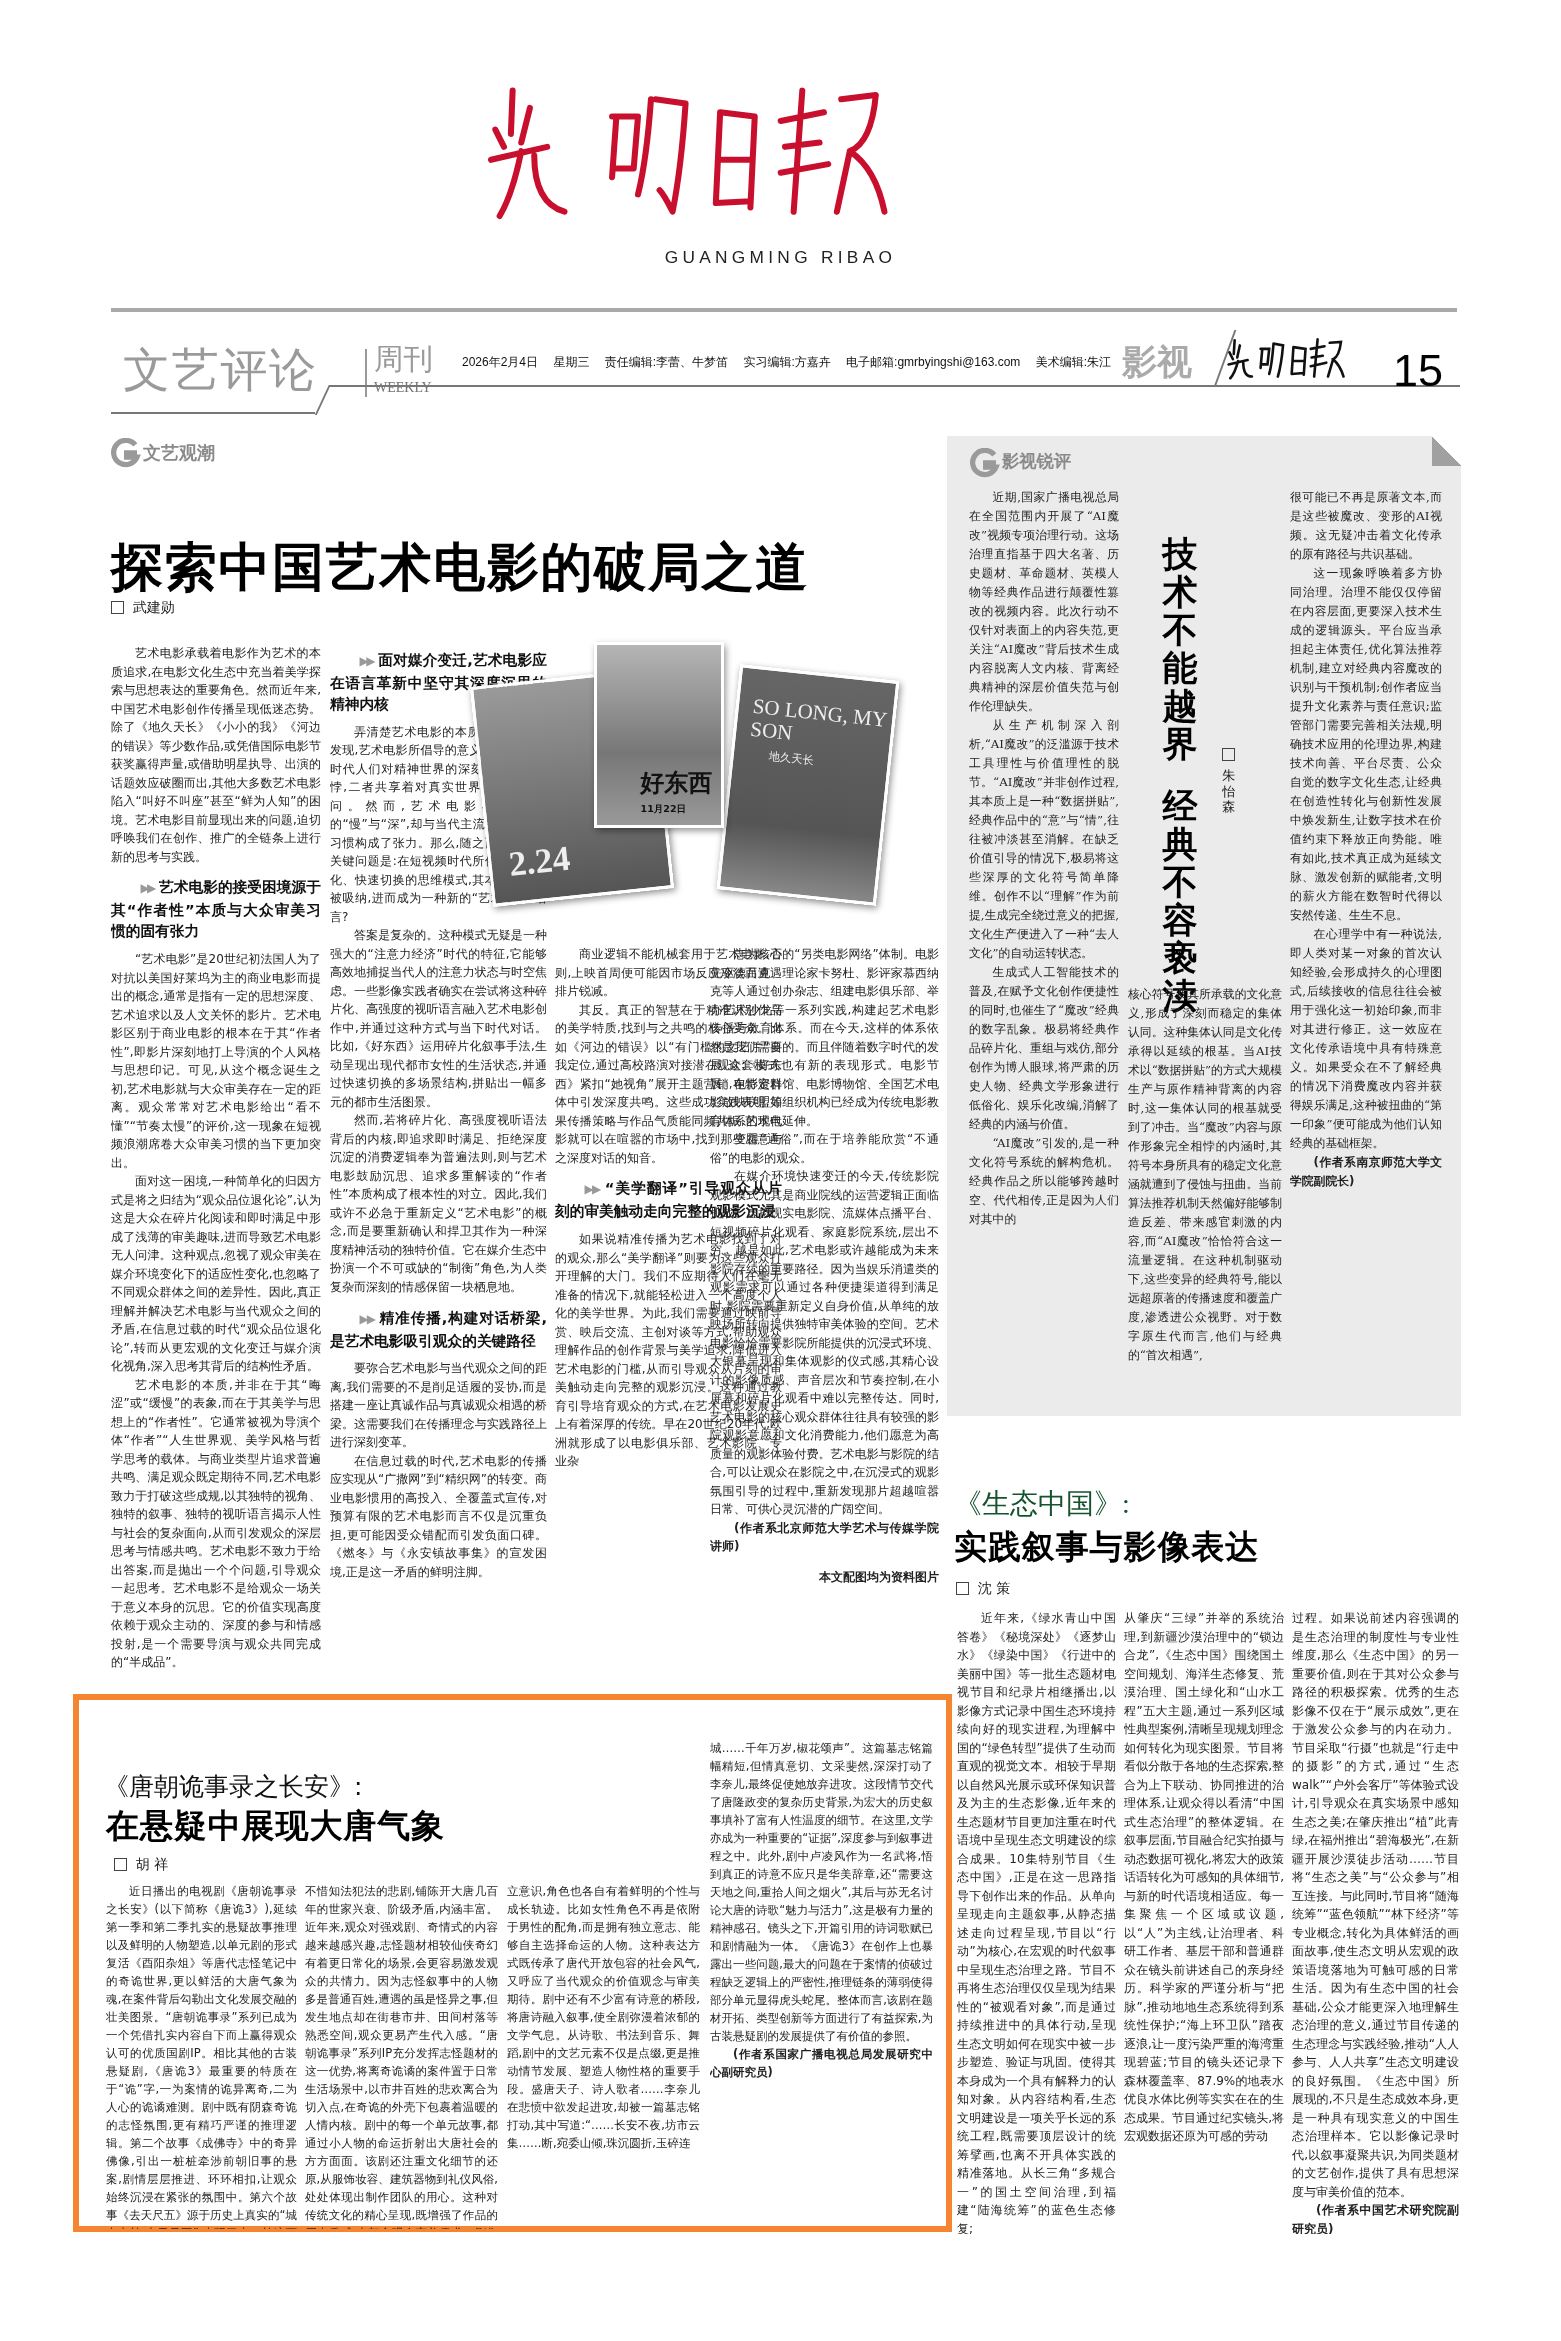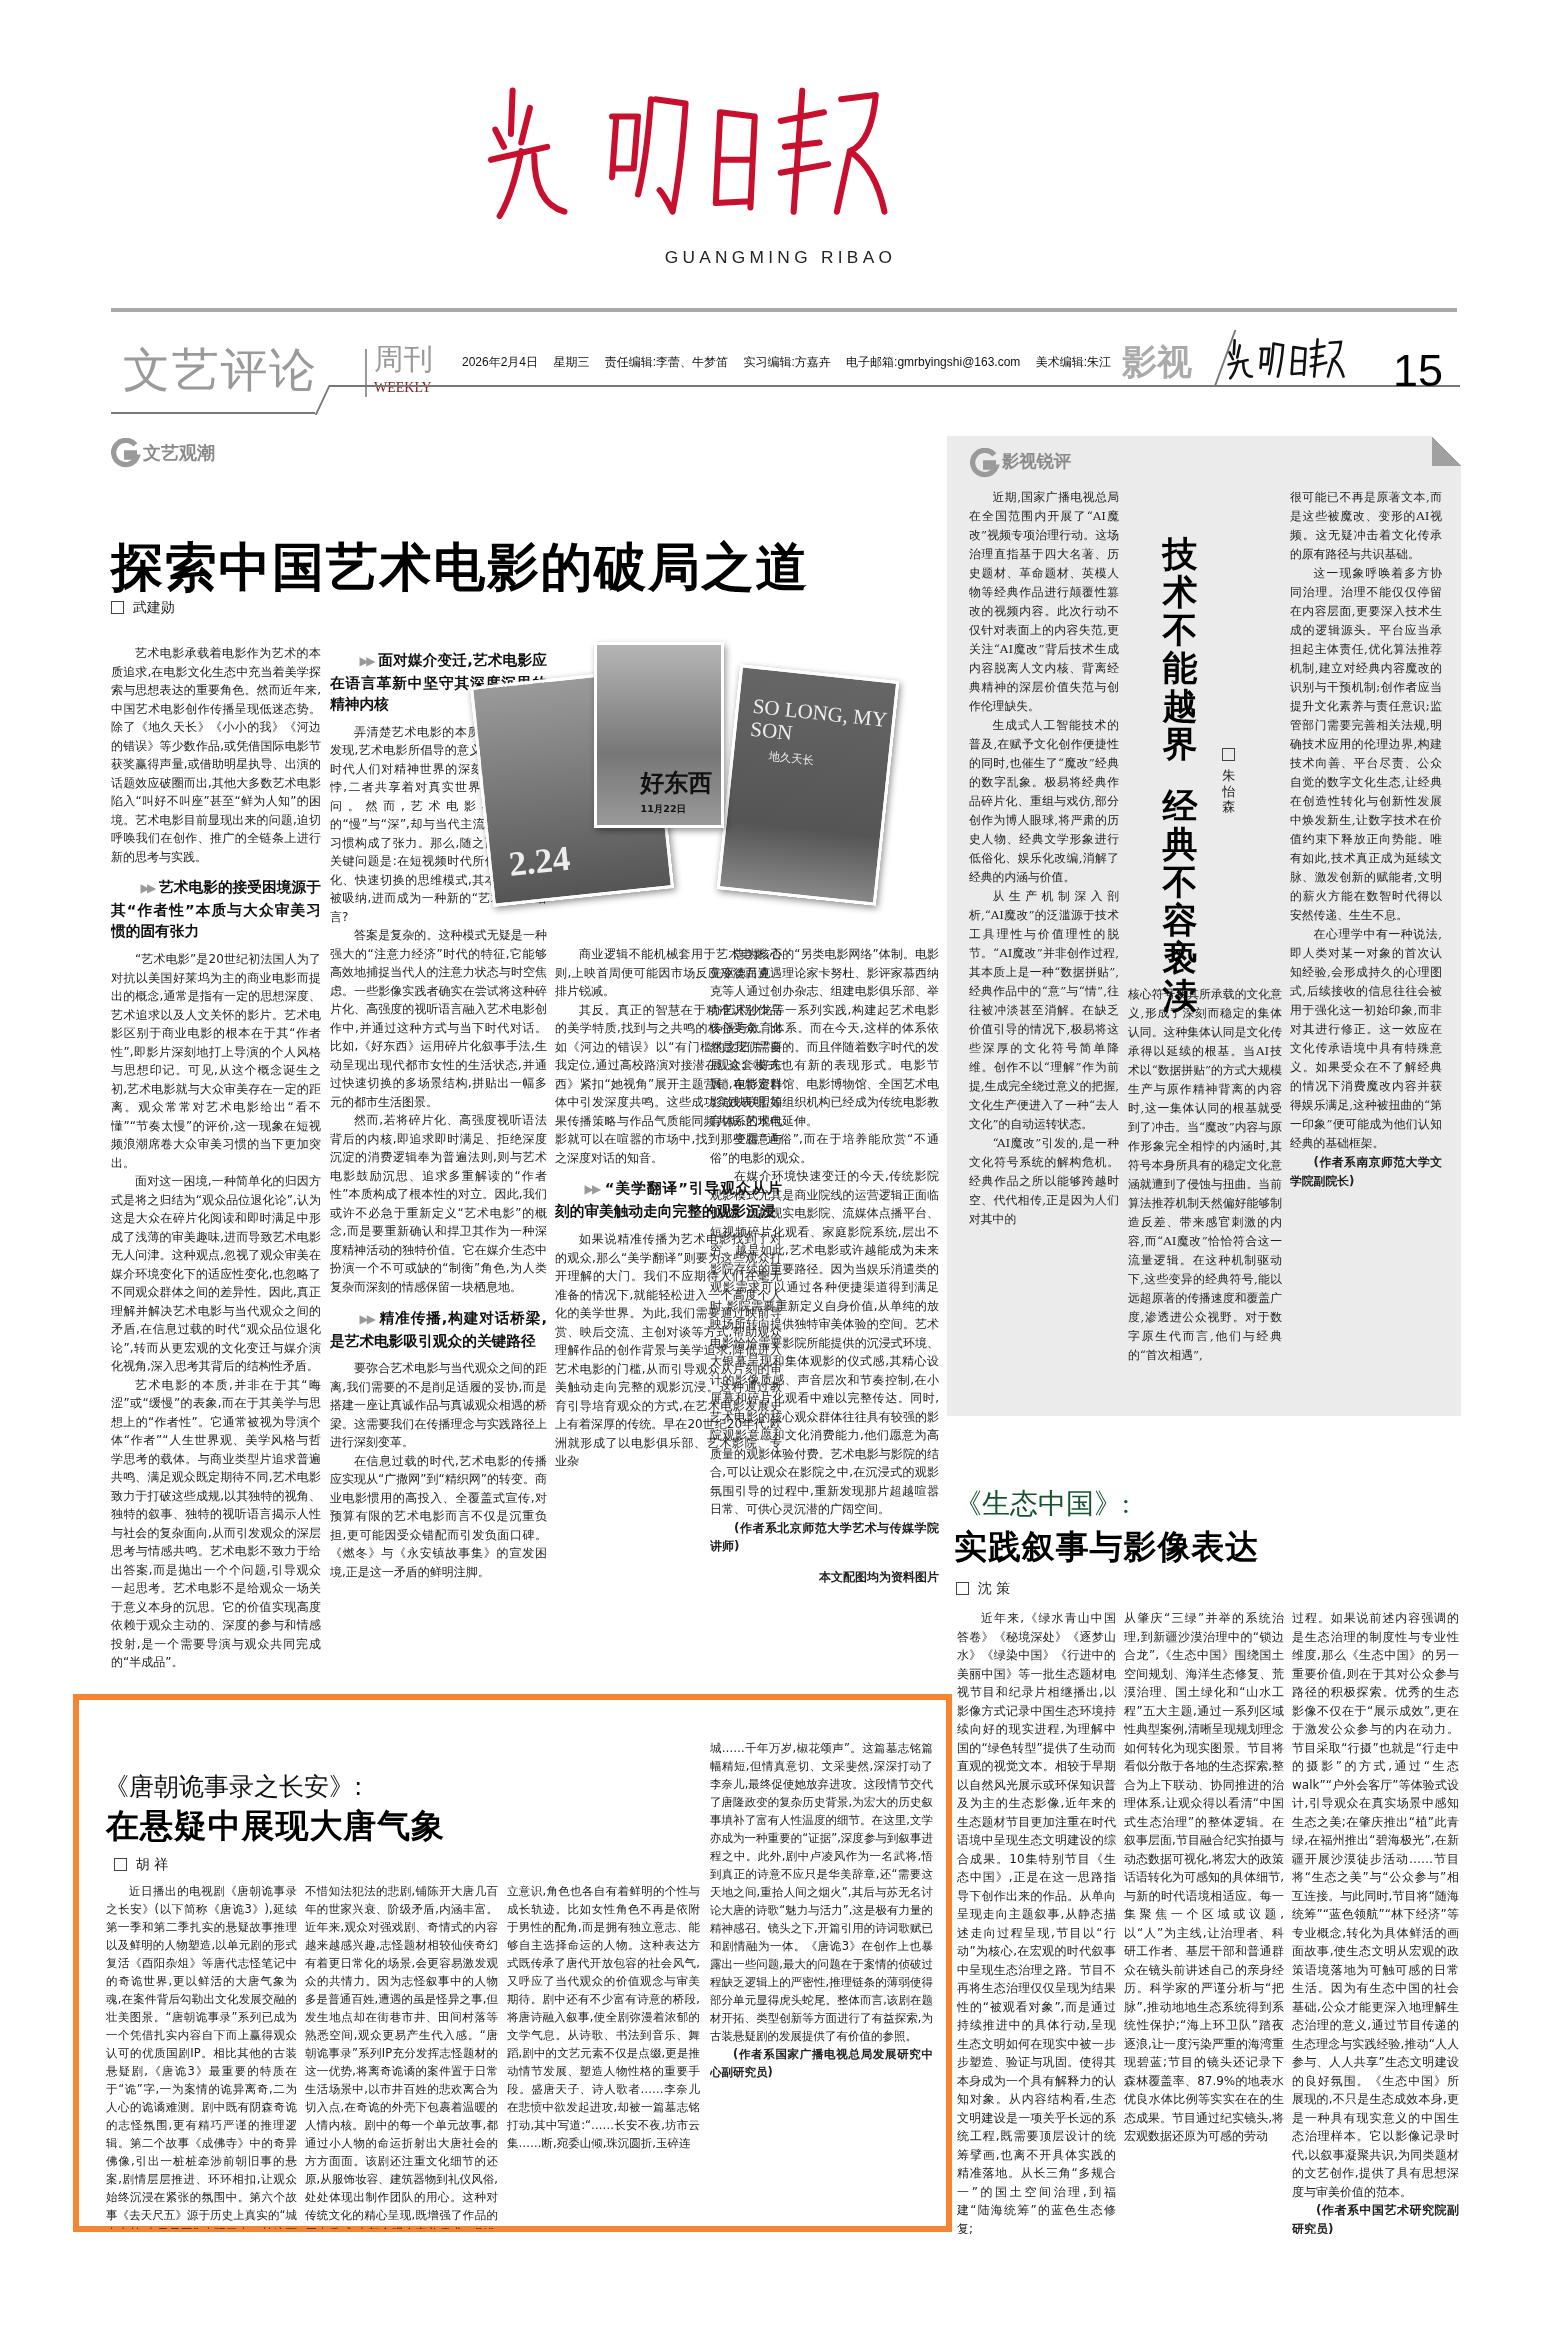--- a/index.html
+++ b/index.html
@@ -10,21 +10,21 @@
   .mast-logo { position: absolute; left: 486px; top: 82px; width: 451px; height: 147px; }
   .mast-sub { position: absolute; left: 0; width: 1561px; top: 247px; text-align: center;
     font-family: "Liberation Sans", sans-serif; font-size: 17.3px; letter-spacing: 4.3px; color: #222; }
   .mast-rule { position: absolute; left: 111px; top: 308px; width: 1346px; height: 3.5px; background: #a9a9a9; }
 
   .pagehead { position: absolute; left: 111px; top: 330px; width: 1349px; height: 78px; }
   .section-name { position: absolute; left: 12px; top: 8.7px; font-family: "Liberation Sans", sans-serif;
     font-size: 47px; color: #9a9a9a; letter-spacing: 1.7px; }
   .weekly-sep { position: absolute; left: 254px; top: 19px; width: 1.7px; height: 48px; background: #9a9a9a; }
   .weekly-cn { position: absolute; left: 263px; top: 10.4px; font-family: "Liberation Sans", sans-serif; font-size: 29.5px; color: #9a9a9a; }
-  .weekly-en { position: absolute; left: 263px; top: 50px; font-family: "Liberation Serif", serif; font-size: 14px; color: #7f1d1d; letter-spacing: 0px; }
+  .weekly-en { position: absolute; left: 263px; top: 50px; font-family: "Liberation Serif", serif; font-size: 14px; color: #737373; letter-spacing: 0px; }
   .ph-meta { position: absolute; left: 269px; top: 24px; font-family: "Liberation Sans", sans-serif; font-size: 12px; color: #111; white-space: nowrap; }
   .ph-meta span { margin-right: 12px; }
   .ph-line-low { position: absolute; left: 0; top: 82px; width: 204px; height: 1.7px; background: #777; }
   .ph-slash { position: absolute; left: 204px; top: 55px; width: 1.7px; height: 29.5px; background: #777; transform: skewX(-25deg); transform-origin: bottom; }
   .ph-line-high { position: absolute; left: 219px; top: 55px; width: 1130px; height: 1.7px; background: #777; }
   .ph-column { position: absolute; left: 1011px; top: 8.7px; font-family: "Liberation Sans", sans-serif; font-weight: bold; font-size: 35px; color: #aaa; }
   .ph-slash2 { position: absolute; left: 1103px; top: 0px; width: 1.7px; height: 56px; background: #777; transform: skewX(-20deg); transform-origin: bottom; }
   .ph-mini-logo { position: absolute; left: 1115px; top: 5.2px; width: 121px; height: 45px; }
   .ph-pageno { position: absolute; left: 1282px; top: 15px; font-family: "Liberation Sans", sans-serif; font-size: 45px; color: #000000; }
 
@@ -183,22 +183,22 @@
 <div class="review-box">
   <div class="review-fold2"></div>
 </div>
 <svg class="g-logo" style="left:970px; top:448px;" viewBox="0 0 34 34">
   <path d="M28 8 A14 14 0 1 0 30 22 L18 22 L18 17 L30 17" fill="none" stroke="#9a9a9a" stroke-width="6"></path>
 </svg>
 <div class="col-tag-label" style="left:1002px; top:449px; font-size:17.3px;">影视锐评</div>
 
 <div class="review-col" style="left:969px; top:488px; width:150px; height:919px;">
   <p>近期,国家广播电视总局在全国范围内开展了“AI魔改”视频专项治理行动。这场治理直指基于四大名著、历史题材、革命题材、英模人物等经典作品进行颠覆性篡改的视频内容。此次行动不仅针对表面上的内容失范,更关注“AI魔改”背后技术生成内容脱离人文内核、背离经典精神的深层价值失范与创作伦理缺失。</p>
+  <p>从生产机制深入剖析,“AI魔改”的泛滥源于技术工具理性与价值理性的脱节。“AI魔改”并非创作过程,其本质上是一种“数据拼贴”,经典作品中的“意”与“情”,往往被冲淡甚至消解。在缺乏价值引导的情况下,极易将这些深厚的文化符号简单降维。创作不以“理解”作为前提,生成完全绕过意义的把握,文化生产便进入了一种“去人文化”的自动运转状态。</p>
   <p>生成式人工智能技术的普及,在赋予文化创作便捷性的同时,也催生了“魔改”经典的数字乱象。极易将经典作品碎片化、重组与戏仿,部分创作为博人眼球,将严肃的历史人物、经典文学形象进行低俗化、娱乐化改编,消解了经典的内涵与价值。</p>
-  <p>从生产机制深入剖析,“AI魔改”的泛滥源于技术工具理性与价值理性的脱节。“AI魔改”并非创作过程,其本质上是一种“数据拼贴”,经典作品中的“意”与“情”,往往被冲淡甚至消解。在缺乏价值引导的情况下,极易将这些深厚的文化符号简单降维。创作不以“理解”作为前提,生成完全绕过意义的把握,文化生产便进入了一种“去人文化”的自动运转状态。</p>
   <p>“AI魔改”引发的,是一种文化符号系统的解构危机。经典作品之所以能够跨越时空、代代相传,正是因为人们对其中的</p>
 </div>
 
 <div class="vtitle">
   <div>技术不能越界</div>
   <div style="height:24px;"></div>
   <div>经典不容亵渎</div>
 </div>
 <div class="vauthor">
   <span class="box"></span>

